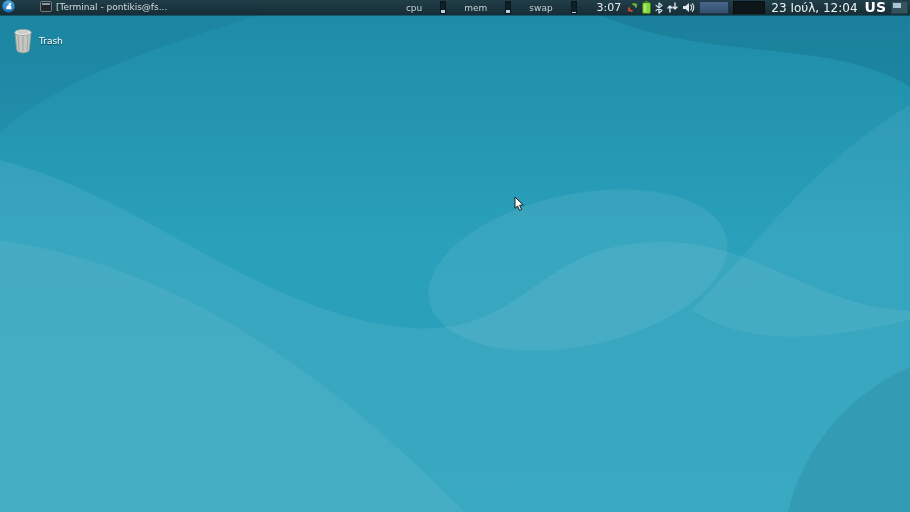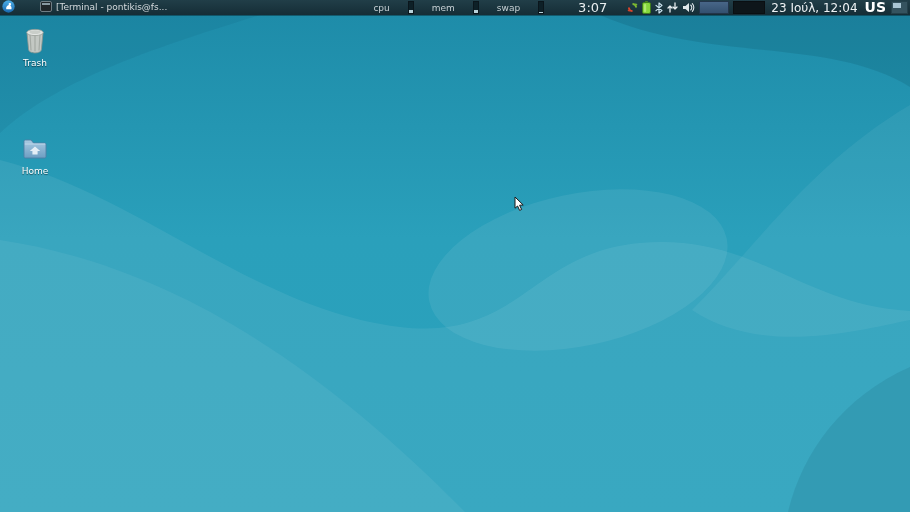--- a/index.html
+++ b/index.html
@@ -19,33 +19,33 @@
   .panel-right{display:flex;align-items:center;height:100%;margin-left:auto;gap:4px;padding-right:2px;}
   .logo-btn{width:16px;height:15px;display:flex;align-items:center;justify-content:center;cursor:pointer;}
   .task-btn{display:flex;align-items:center;gap:4px;height:13px;margin-left:4px;padding:0 4px;max-width:200px;}
   .task-title{font-size:9px;color:#d6dbde;white-space:nowrap;}
   .mini-term{width:10px;height:9px;background:#20262a;border:1px solid #6f7d84;border-radius:2px;position:relative;}
   .mini-term:before{content:"";position:absolute;top:1px;left:1px;right:1px;height:2px;background:#8899a2;}
   .sysload{display:flex;align-items:center;gap:18px;}
   .sl-label{font-size:9px;color:#c7d0d4;}
   .sl-bar{width:4px;height:11px;background:#0d2027;border:1px solid #0a161c;position:relative;overflow:hidden;}
   .sl-fill{position:absolute;bottom:0;left:0;width:100%;background:#b9d2da;}
-  .uptime{font-size:13px;color:#e8edef;margin:0 16px;}
+  .uptime{font-size:11px;color:#e8edef;margin:0 2px;}
   .tray-icon{display:flex;align-items:center;justify-content:center;height:13px;cursor:pointer;}
   .graph-cpu{width:30px;height:13px;background:linear-gradient(#486688,#33506f);border:1px solid #23354a;box-sizing:border-box;}
   .graph-net{width:32px;height:13px;background:#0e161a;border:1px solid #0a0f12;box-sizing:border-box;}
   .clock{font-size:12px;color:#eef2f4;white-space:nowrap;margin:0 2px;}
   .kbd-layout{font-size:14px;font-weight:bold;color:#ffffff;letter-spacing:0;line-height:13px;margin:0 1px;}
   .ws-switch{width:15px;height:11px;background:#35535f;border:1px solid #24404a;position:relative;}
   .ws-switch:before{content:"";position:absolute;top:1px;left:1px;width:8px;height:5px;background:#a9c6d5;}
   
   .desktop{position:absolute;top:15px;left:0;width:910px;height:497px;}
   .wallpaper{position:absolute;inset:0;}
   .desk-icon{
-    position:absolute;width:56px;display:flex;flex-direction:column;align-items:center;
+    position:absolute;width:56px;display:flex;flex-direction:row;align-items:center;
     cursor:pointer;z-index:10;
   }
   .desk-icon .img{width:32px;height:32px;display:block;}
   .desk-label{
     margin-top:2px;font-size:9px;color:#ffffff;text-align:center;line-height:10px;
     text-shadow:0 1px 1px rgba(0,0,0,.55);white-space:nowrap;
   }
   .cursor{position:absolute;z-index:99;pointer-events:none;}
 </style>
 </head>
@@ -162,35 +162,19 @@
         <path d="M8,8.5 L9.6,25.5 C9.6,27.4 12.5,28.9 16,28.9 C19.5,28.9 22.4,27.4 22.4,25.5 L24,8.5 Z" fill="#c3c8c3" stroke="#8f968f" stroke-width="0.8"></path>
         <path d="M11,10 L12,26.5 M16,10.5 L16,27.3 M21,10 L20,26.5" stroke="#a4aaa4" stroke-width="1.2" fill="none"></path>
         <ellipse cx="16" cy="8.5" rx="8.2" ry="3.1" fill="#e4e7e4" stroke="#989e98" stroke-width="0.8"></ellipse>
         <ellipse cx="16" cy="8.2" rx="5.6" ry="1.9" fill="#c9cec9"></ellipse>
       </svg>
     </span>
     <span class="desk-label">Trash</span>
   </div>
 
 
-  <div class="desk-icon" style="left:7px;top:117px;">
-    <span class="img">
-      <svg width="32" height="32" viewBox="0 0 32 32">
-        <defs>
-          <linearGradient id="fold" x1="0" y1="0" x2="0" y2="1">
-            <stop offset="0" stop-color="#a9cbe2"></stop>
-              <stop offset="1" stop-color="#6d9ec2"></stop>
-          </linearGradient>
-        </defs>
-        <path d="M5,9.5 C5,8.7 5.7,8 6.5,8 H12 L14.5,11 H25.5 C26.3,11 27,11.7 27,12.5 V24.5 C27,25.3 26.3,26 25.5,26 H6.5 C5.7,26 5,25.3 5,24.5 Z" fill="url(#fold)" stroke="#4e7fa5" stroke-width="0.9"></path>
-        <path d="M5.8,12 H26.2" stroke="#c7dded" stroke-width="1" opacity="0.8"></path>
-        <path d="M16,14.5 L10.8,19 H13.4 V22.5 H18.6 V19 H21.2 Z" fill="#eef5fa" opacity="0.9"></path>
-      </svg>
-    </span>
-    <span class="desk-label">Home</span>
-  </div>
 </div>
 
 <div class="cursor" style="left:514px;top:196px;">
   <svg width="12" height="16" viewBox="0 0 12 16">
     <path d="M1,1 L1,12.2 L3.6,10 L5.6,14.4 L7.6,13.5 L5.6,9.2 L9.2,9 Z" fill="#ffffff" stroke="#1a1a1a" stroke-width="1"></path>
   </svg>
 </div>
 
 </body></html>

